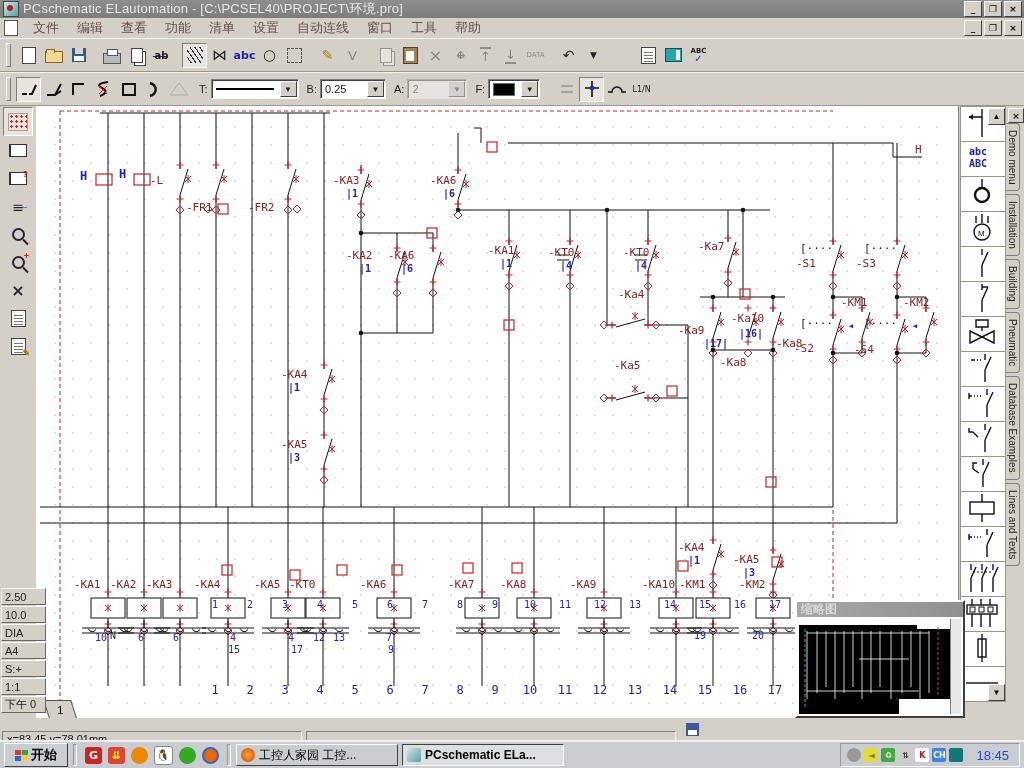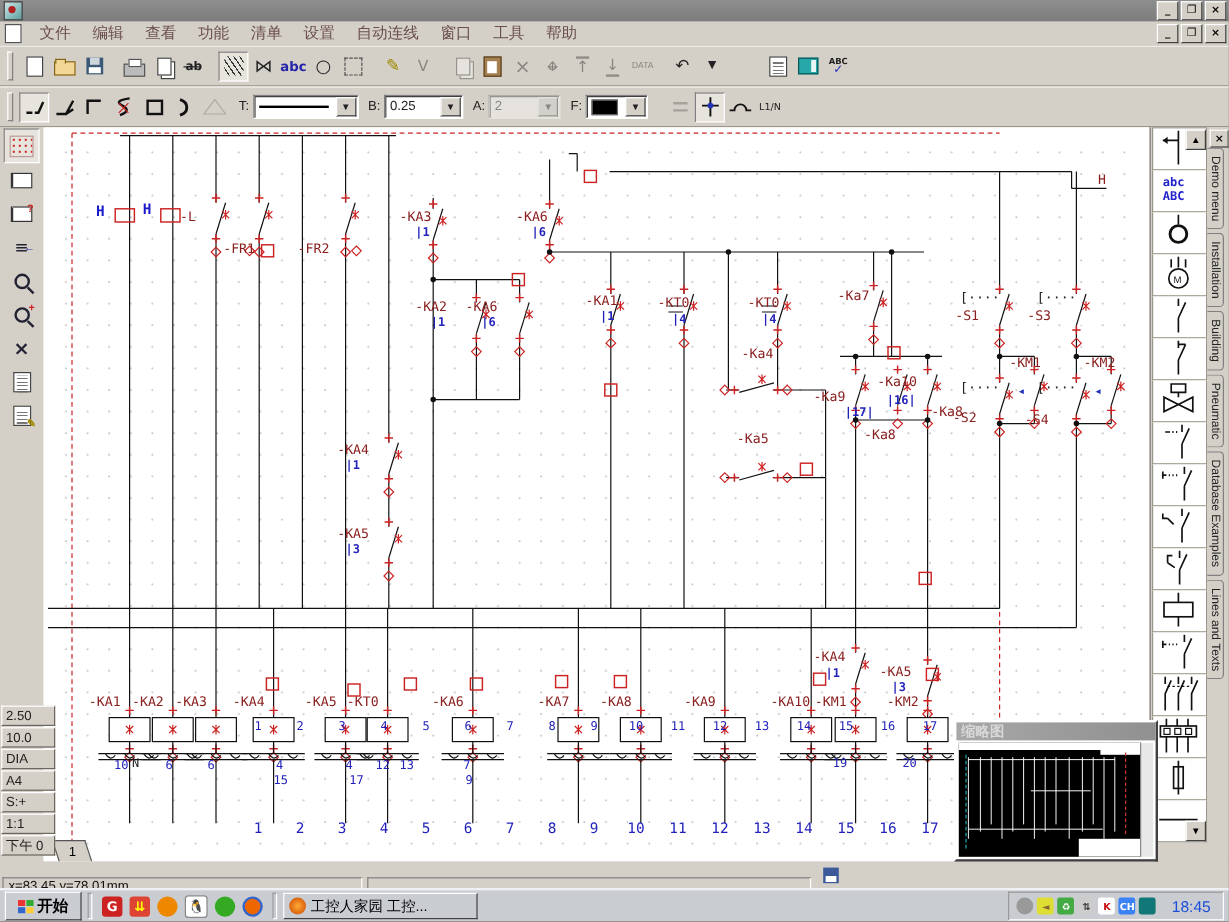--- a/index.html
+++ b/index.html
@@ -110,20 +110,21 @@
   .trico{width:14px;height:14px;border-radius:2px;display:flex;align-items:center;justify-content:center;font:bold 8px "DejaVu Sans",sans-serif;color:#fff;flex:none;}
   #clock{font-size:13px;color:#1d4ed8;margin-left:10px;margin-right:4px;}
 </style>
 </head>
 <body>
 
 <div id="root">
 
   <div id="titlebar">
     <span class="appicon"></span>
+    <span class="ttext">PCschematic ELautomation - [C:\PCSEL40\PROJECT\环境.pro]</span>
     <span class="winbtns">
       <span class="wbtn">_</span>
       <span class="wbtn">❐</span>
       <span class="wbtn">×</span>
     </span>
   </div>
 
   <div id="menubar">
     <span class="docicon"></span>
     <span class="mitem">文件</span>
@@ -1026,20 +1027,24 @@
     <span class="qlicon" style="background:#d43;color:#ff0">⇊</span>
     <span class="qlicon" style="background:#e80;border-radius:50%"></span>
     <span class="qlicon" style="background:#fff;border:1px solid #888;color:#000">🐧</span>
     <span class="qlicon" style="background:#3a2;border-radius:50%"></span>
     <span class="qlicon" style="background:#e60;border-radius:50%;border:2px solid #36c;box-sizing:border-box"></span>
     <span class="tsep"></span>
     <div class="taskbtn">
       <span class="tico" style="background:radial-gradient(#fa3,#c40)"></span>
       <span>工控人家园 工控...</span>
     </div>
+    <div class="taskbtn active">
+      <span class="tico" style="background:linear-gradient(135deg,#cfe6e6,#5aa0a0);border-radius:2px"></span>
+      <span>PCschematic ELa...</span>
+    </div>
     <div id="tray">
       <span class="trico" style="background:#999;border-radius:50%"></span>
       <span class="trico" style="background:#dd3;color:#863">◄</span>
       <span class="trico" style="background:#4a4">♻</span>
       <span class="trico" style="background:#ccc;color:#333">⇅</span>
       <span class="trico" style="background:#fff;color:#c11">K</span>
       <span class="trico" style="background:#3b82f6;color:#fff">CH</span>
       <span class="trico" style="background:#177"></span>
       <span id="clock">18:45</span>
     </div>

